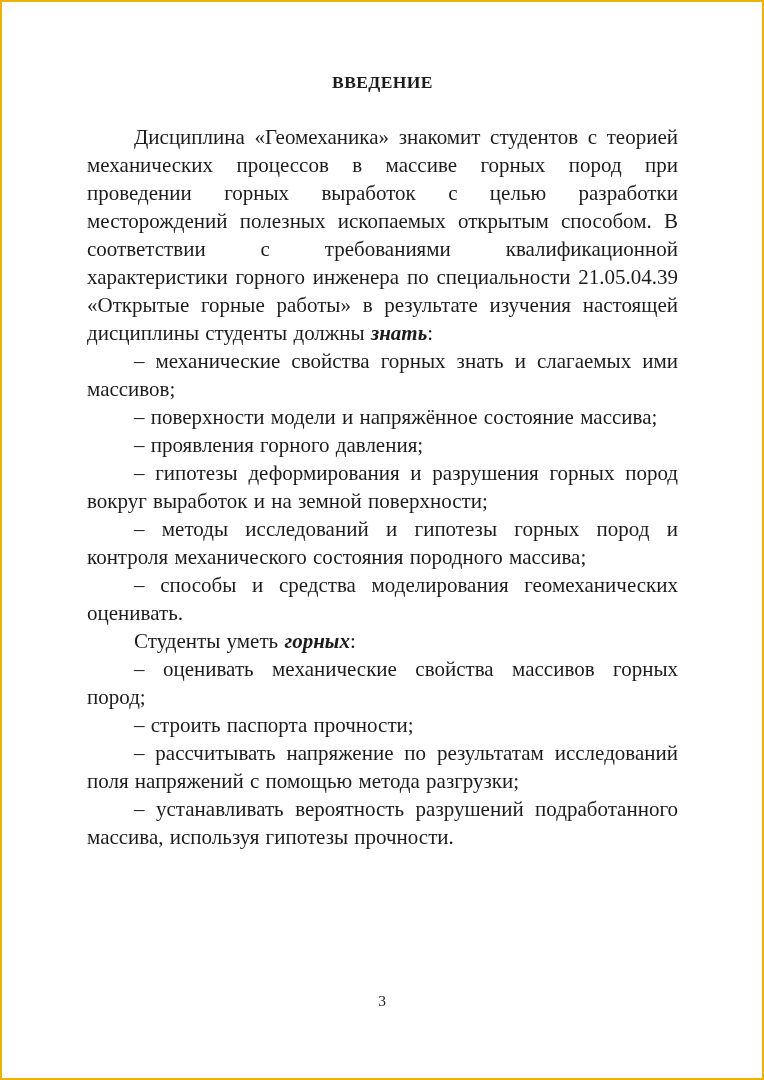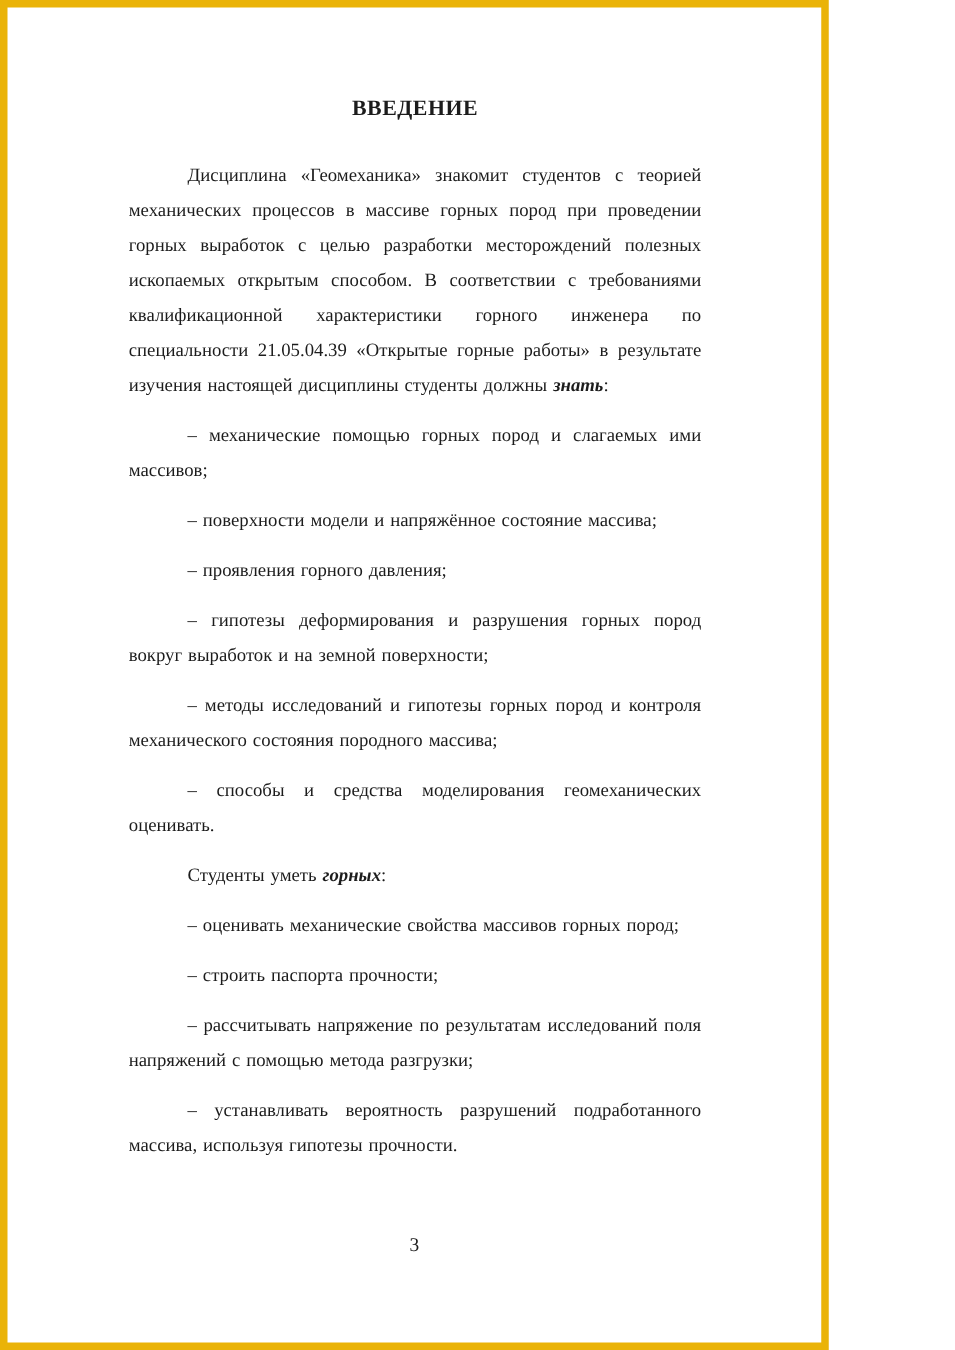--- a/index.html
+++ b/index.html
@@ -8,37 +8,37 @@
       background: #ffffff;
     }
     body {
       width: 764px;
       height: 1080px;
       font-family: "Liberation Serif", serif;
       color: #1c1c1c;
     }
     .page {
       box-sizing: border-box;
-      width: 663px;
+      width: 764px;
       height: 1080px;
       background: #ffffff;
-      border: 6px solid #eab308;
+      border: 2px solid #eab308;
       padding: 70px 84px 0 85px;
       position: relative;
     }
     .title {
       font-size: 17.5px;
       font-weight: bold;
       text-align: center;
       letter-spacing: 0.4px;
       margin: 0 0 30px 0;
     }
     .para {
-      margin: 12px;
-      font-size: 15px;
+      margin: 0;
+      font-size: 21px;
       line-height: 28px;
       text-align: justify;
       text-indent: 47px;
       word-spacing: 1px;
     }
     .em {
       font-weight: bold;
       font-style: italic;
     }
     .page-number {
@@ -53,21 +53,21 @@
   </style>
 </head>
 <body>
 
 <main class="page">
 
   <h1 class="title">ВВЕДЕНИЕ</h1>
 
   <p class="para"><span>Дисциплина «Геомеханика» знакомит студентов с теорией механических процессов в массиве горных пород при проведении горных выработок с целью разработки месторождений полезных ископаемых открытым способом. В соответствии с требованиями квалификационной характеристики горного инженера по специальности 21.05.04.39 «Открытые горные работы» в результате изучения настоящей дисциплины студенты должны </span><span class="em">знать</span><span>:</span></p>
 
-  <p class="para">– механические помощью горных пород и слагаемых ими массивов;</p>
+  <p class="para">– механические свойства горных знать и слагаемых ими массивов;</p>
   <p class="para">– поверхности модели и напряжённое состояние массива;</p>
   <p class="para">– проявления горного давления;</p>
   <p class="para">– гипотезы деформирования и разрушения горных пород вокруг выработок и на земной поверхности;</p>
   <p class="para">– методы исследований и гипотезы горных пород и контроля механического состояния породного массива;</p>
   <p class="para">– способы и средства моделирования геомеханических оценивать.</p>
 
   <p class="para"><span>Студенты уметь </span><span class="em">горных</span><span>:</span></p>
 
   <p class="para">– оценивать механические свойства массивов горных пород;</p>
   <p class="para">– строить паспорта прочности;</p>

